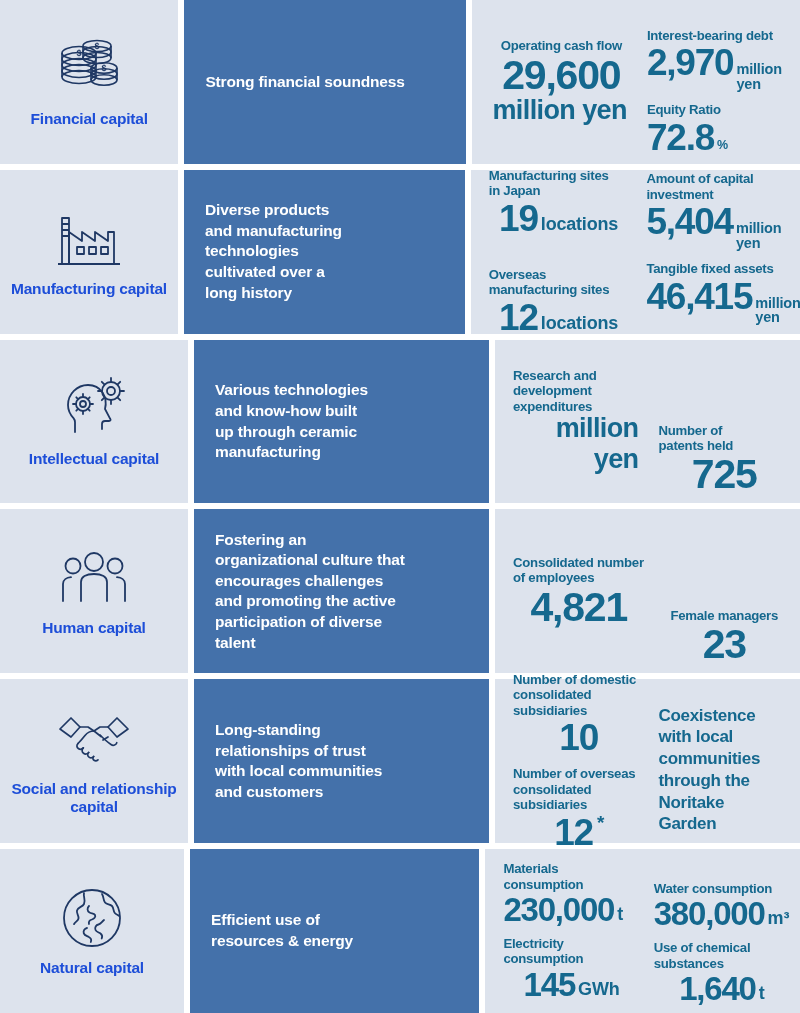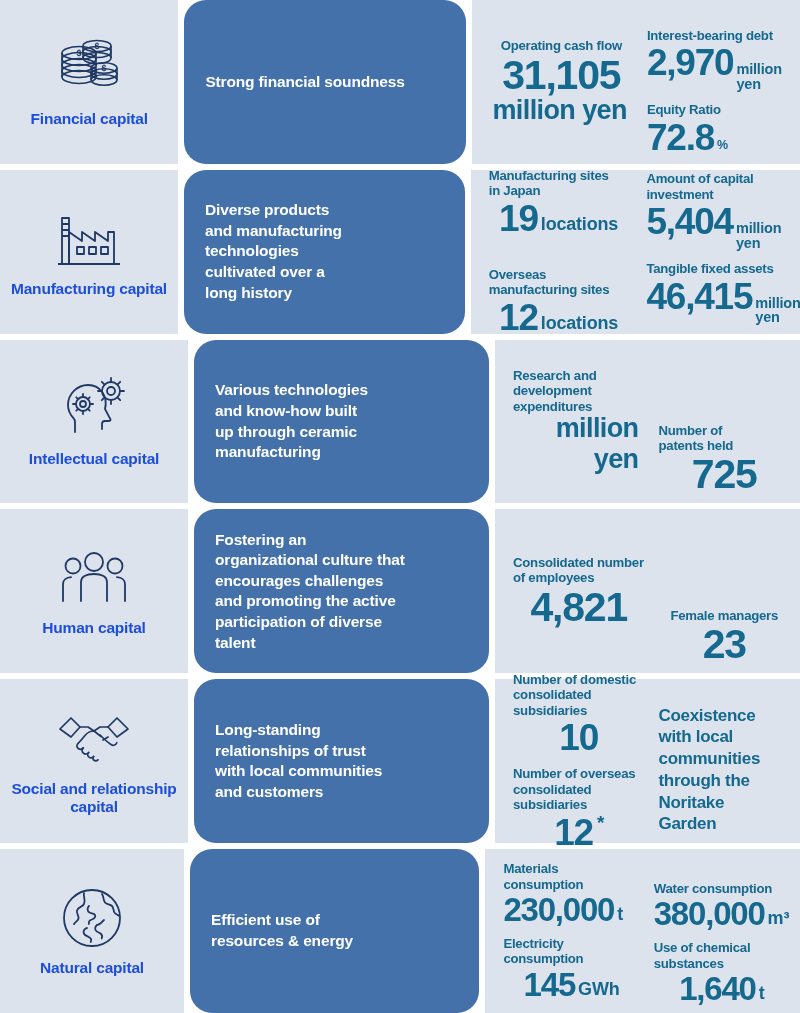--- a/index.html
+++ b/index.html
@@ -43,21 +43,20 @@
     line-height: 1.16;
     letter-spacing: -0.2px;
   }
 
   
   .stmt-cell {
     width: 295px;
     background: #4471aa;
     display: flex; align-items: center;
     padding: 10px 18px 10px 21px;
-    border-radius: 22px;
   }
   .stmt-text {
     color: #ffffff;
     font-size: 15.5px;
     font-weight: 700;
     line-height: 1.33;
     letter-spacing: -0.15px;
     white-space: pre-line;
   }
 
@@ -177,21 +176,21 @@
         <div class="cap-label">Financial capital</div>
       </div>
       <div class="stmt-cell">
         <div class="stmt-text">Strong financial soundness</div>
       </div>
       <div class="metrics-cell">
         <div class="mcol c1">
           <div class="metric">
             <div class="m-label" style="text-align: center;">Operating cash flow</div>
             <div class="m-valrow center">
-              <span class="m-value big">31,105</span>
+              <span class="m-value big">29,600</span>
             </div>
             <div class="m-wrapline">million yen</div>
           </div>
         </div>
         <div class="mcol c2">
           <div class="metric">
             <div class="m-label" style="text-align: left;">Interest-bearing debt</div>
             <div class="m-valrow left">
               <span class="m-value">2,970</span>
               <span class="m-unit">million yen</span>

